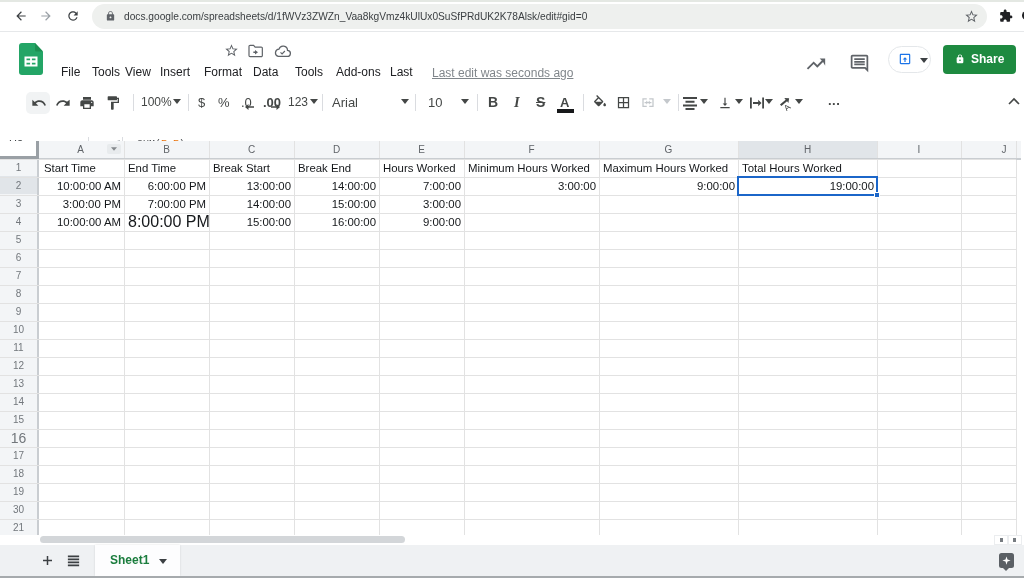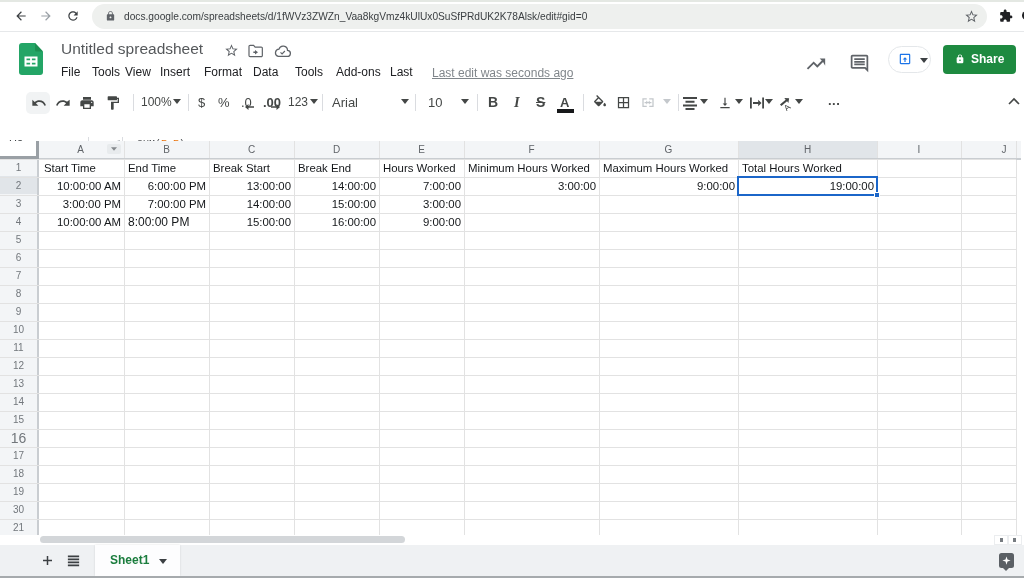--- a/index.html
+++ b/index.html
@@ -41,21 +41,20 @@
  <div class="abs" style="left:1022px;top:11px;width:9px;height:9px;border-radius:50%;background:#202124;"></div>
 </div>
 
 <div class="abs" style="left:0;top:32px;width:1024px;height:56px;background:#fff;">
 
  <svg class="abs" style="left:19px;top:11px" width="24" height="32" viewBox="0 0 24 32">
   <path fill="#23a566" d="M3 0h13l8 8.5V29a3 3 0 0 1-3 3H3a3 3 0 0 1-3-3V3a3 3 0 0 1 3-3z"></path>
   <path fill="#1c8f52" d="M16 0l8 8.5h-6.5A1.5 1.5 0 0 1 16 7V0z"></path>
   <path fill="#fff" d="M5.5 13.5h13v10h-13v-10zm2 2v1.8h3.6v-1.8H7.5zm5.4 0v1.8h3.6v-1.8h-3.6zm-5.4 4.2v1.8h3.6v-1.8H7.5zm5.4 0v1.8h3.6v-1.8h-3.6z"></path>
  </svg>
- <div class="abs" style="left:61px;top:8px;font-size:15.5px;color:#55585b;">Untitled spreadsheet</div>
 
  <svg class="abs" style="left:224px;top:11px" width="15" height="15" viewBox="0 0 24 24">
       <path fill="#5f6368" d="M22 9.24l-7.19-.62L12 2 9.19 8.63 2 9.24l5.46 4.73L5.82 21 12 17.27 18.18 21l-1.63-7.03L22 9.24zM12 15.4l-3.76 2.27 1-4.28-3.32-2.88 4.38-.38L12 6.1l1.71 4.04 4.38.38-3.32 2.88 1 4.28L12 15.4z"></path>
     </svg>
  <svg class="abs" style="left:248px;top:12px" width="16" height="14" viewBox="0 0 24 20">
       <path fill="none" stroke="#5f6368" stroke-width="1.8" d="M1.5 3.2A1.7 1.7 0 0 1 3.2 1.5h5.2l2.3 2.6h9.1a1.7 1.7 0 0 1 1.7 1.7v10.9a1.7 1.7 0 0 1-1.7 1.7H3.2a1.7 1.7 0 0 1-1.7-1.7V3.2z"></path>
       <path fill="#5f6368" d="M10.5 8.5l4.5 3.4-4.5 3.4v-2.4H8v-2h2.5V8.5z"></path>
     </svg>
  <svg class="abs" style="left:274px;top:13px" width="17" height="13" viewBox="0 0 24 17">
       <path fill="none" stroke="#5f6368" stroke-width="1.8" d="M6 15.5h12.5a4.3 4.3 0 0 0 .6-8.6A6.2 6.2 0 0 0 7 5.1 5.3 5.3 0 0 0 6 15.5z"></path>
@@ -296,21 +295,21 @@
     <div class="abs" style="left:383px;top:36px;width:78px;height:18px;line-height:18px;text-align:right;font-size:11.4px;color:#15181b;white-space:nowrap;">7:00:00</div>
     <div class="abs" style="left:468px;top:36px;width:128px;height:18px;line-height:18px;text-align:right;font-size:11.4px;color:#15181b;white-space:nowrap;">3:00:00</div>
     <div class="abs" style="left:603px;top:36px;width:132px;height:18px;line-height:18px;text-align:right;font-size:11.4px;color:#15181b;white-space:nowrap;">9:00:00</div>
     <div class="abs" style="left:742px;top:36px;width:132px;height:18px;line-height:18px;text-align:right;font-size:11.4px;color:#15181b;white-space:nowrap;">19:00:00</div>
     <div class="abs" style="left:41px;top:54px;width:80px;height:18px;line-height:18px;text-align:right;font-size:11.4px;color:#15181b;white-space:nowrap;">3:00:00 PM</div>
     <div class="abs" style="left:128px;top:54px;width:78px;height:18px;line-height:18px;text-align:right;font-size:11.4px;color:#15181b;white-space:nowrap;">7:00:00 PM</div>
     <div class="abs" style="left:213px;top:54px;width:78px;height:18px;line-height:18px;text-align:right;font-size:11.4px;color:#15181b;white-space:nowrap;">14:00:00</div>
     <div class="abs" style="left:298px;top:54px;width:78px;height:18px;line-height:18px;text-align:right;font-size:11.4px;color:#15181b;white-space:nowrap;">15:00:00</div>
     <div class="abs" style="left:383px;top:54px;width:78px;height:18px;line-height:18px;text-align:right;font-size:11.4px;color:#15181b;white-space:nowrap;">3:00:00</div>
     <div class="abs" style="left:41px;top:72px;width:80px;height:18px;line-height:18px;text-align:right;font-size:11.4px;color:#15181b;white-space:nowrap;">10:00:00 AM</div>
-    <div class="abs" style="left:128px;top:72px;width:78px;height:18px;line-height:18px;font-size:12px;color:#15181b;white-space:nowrap;">8:00:00 PM</div>
+    <div class="abs" style="left:128px;top:72px;width:78px;height:18px;line-height:18px;font-size:16px;color:#15181b;white-space:nowrap;">8:00:00 PM</div>
     <div class="abs" style="left:213px;top:72px;width:78px;height:18px;line-height:18px;text-align:right;font-size:11.4px;color:#15181b;white-space:nowrap;">15:00:00</div>
     <div class="abs" style="left:298px;top:72px;width:78px;height:18px;line-height:18px;text-align:right;font-size:11.4px;color:#15181b;white-space:nowrap;">16:00:00</div>
     <div class="abs" style="left:383px;top:72px;width:78px;height:18px;line-height:18px;text-align:right;font-size:11.4px;color:#15181b;white-space:nowrap;">9:00:00</div>
     <div class="abs" style="left:737px;top:35px;width:141px;height:20px;border:2px solid #1b66c9;"></div>
     <div class="abs" style="left:874px;top:51px;width:6px;height:6px;background:#1b66c9;border:1px solid #fff;"></div>
   </div>
 
 <div class="abs" style="left:0;top:535px;width:1024px;height:11px;background:#fff;">
  <div class="abs" style="left:40px;top:1px;width:365px;height:7px;background:#d3d6d9;border-radius:3.5px;"></div>
  <div class="abs" style="left:994px;top:0;width:14px;height:10px;border:1px solid #ebedef;background:#fff;"></div>

